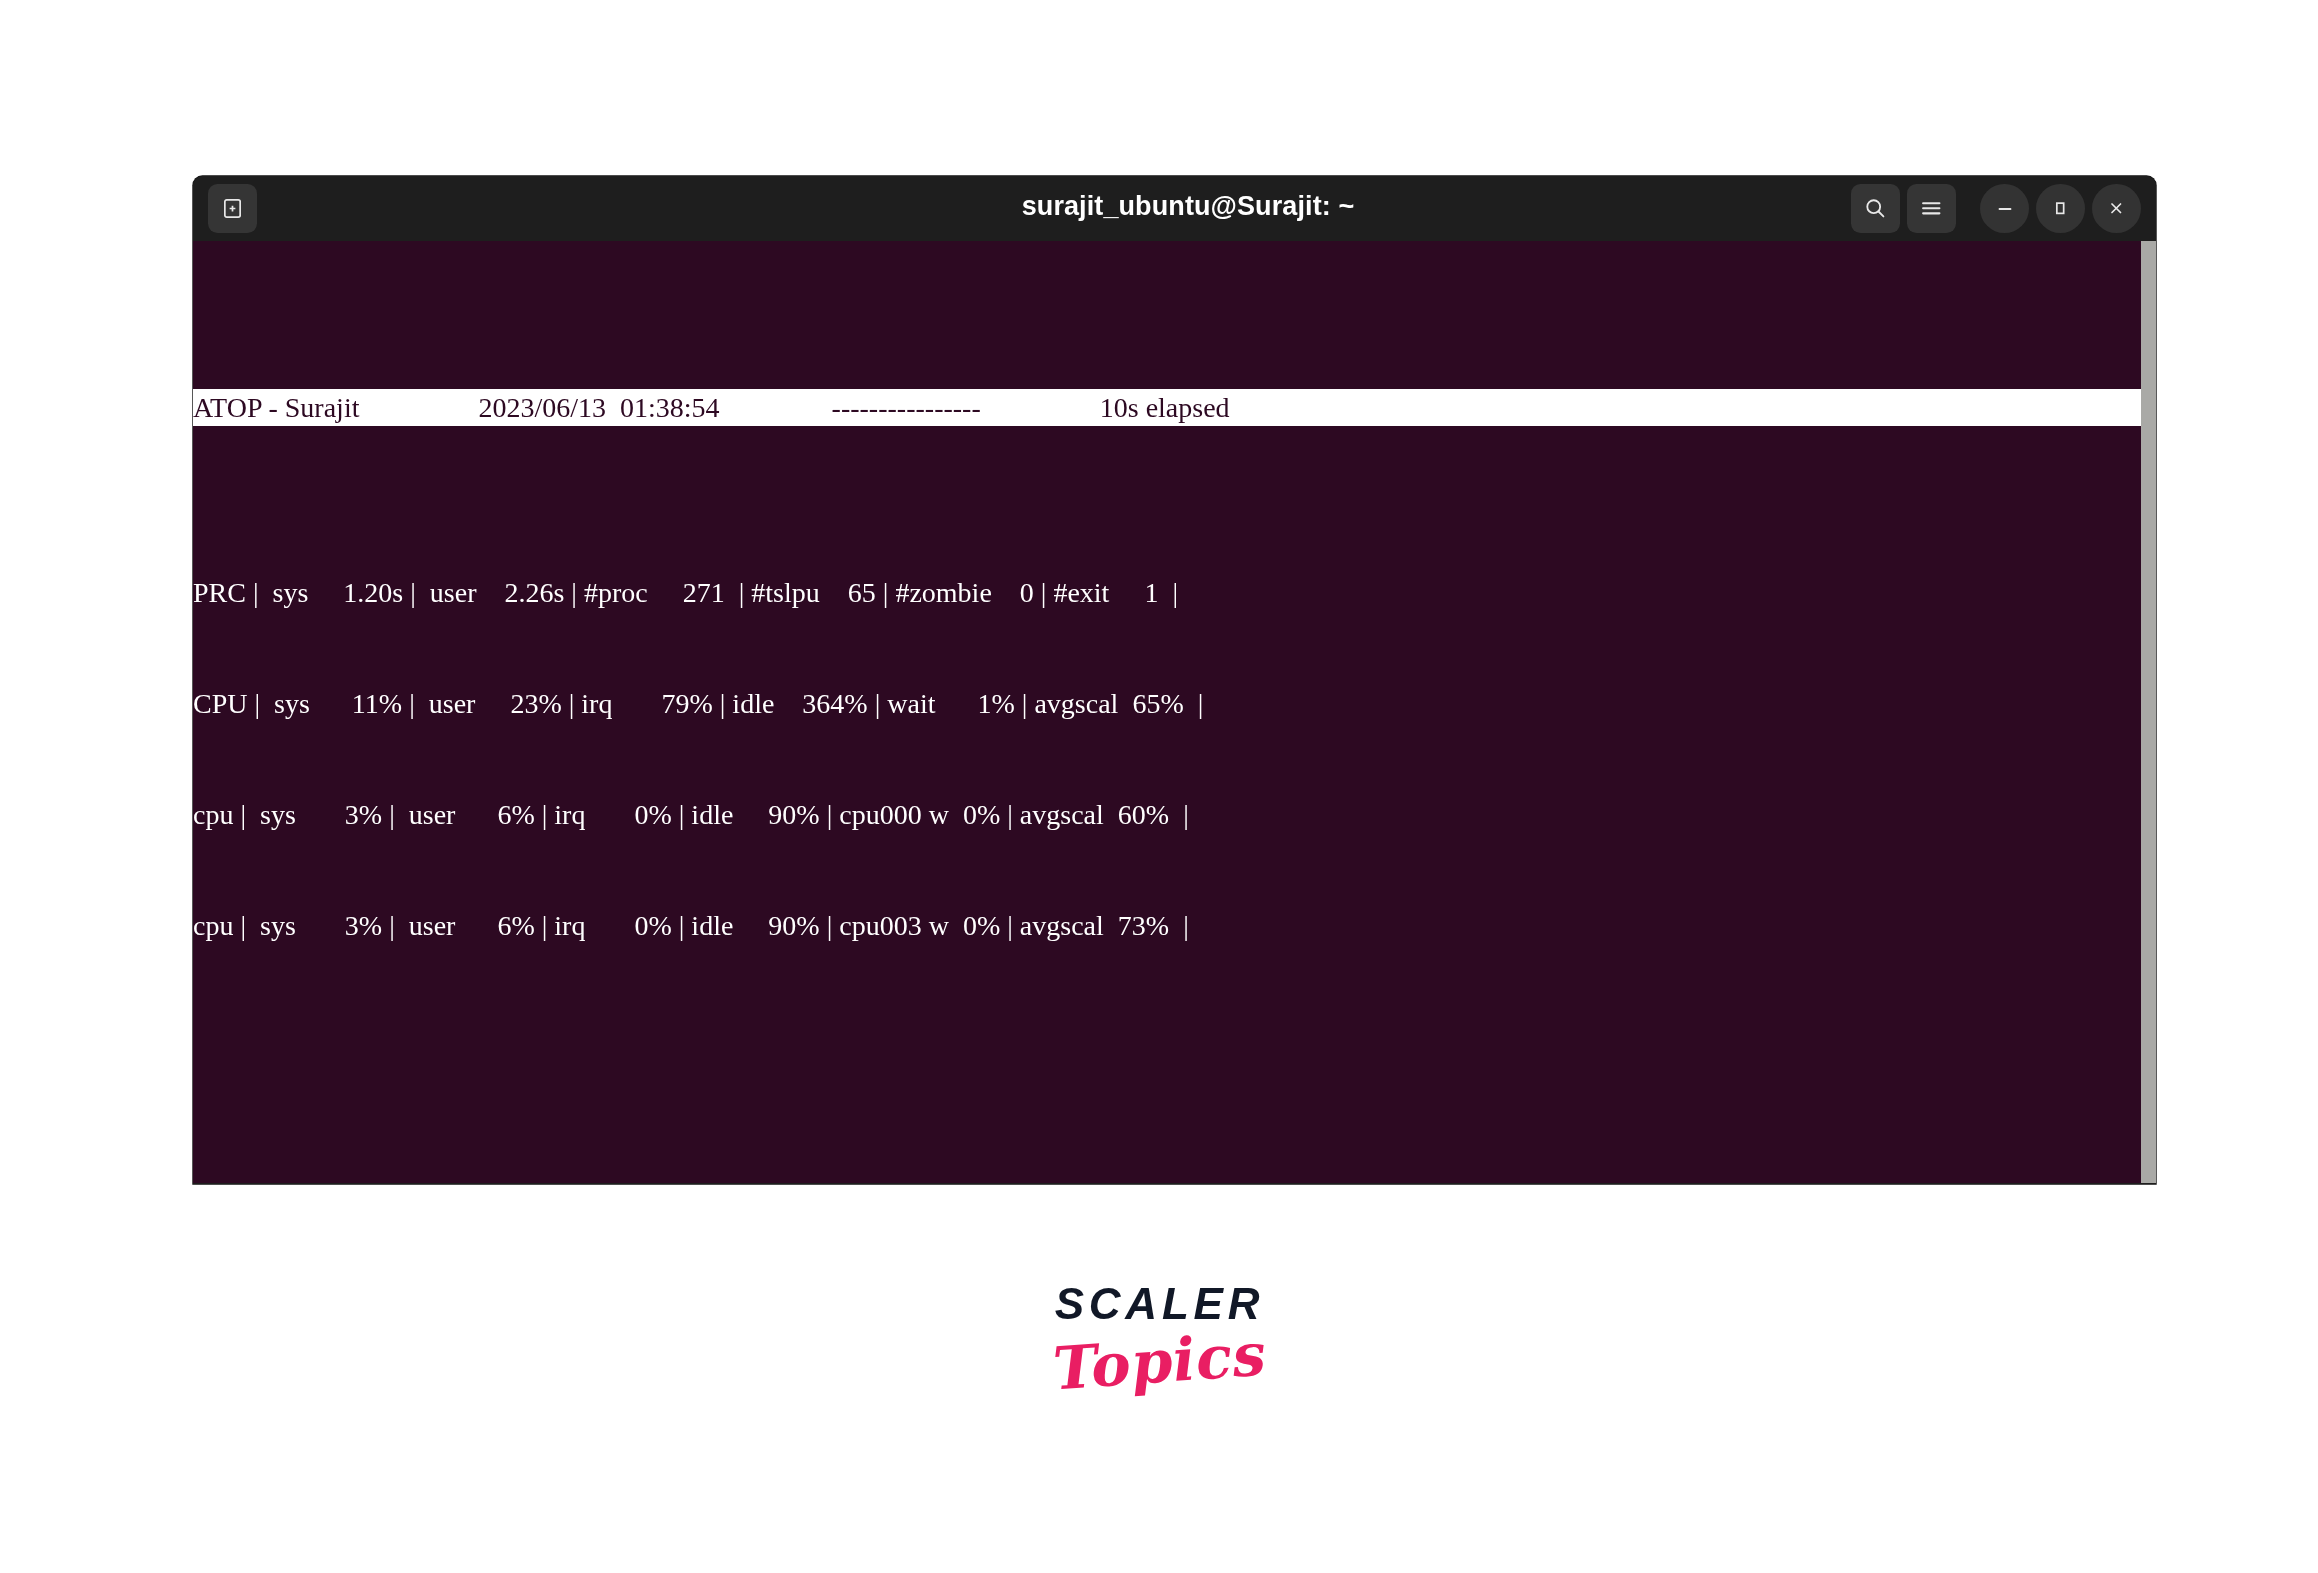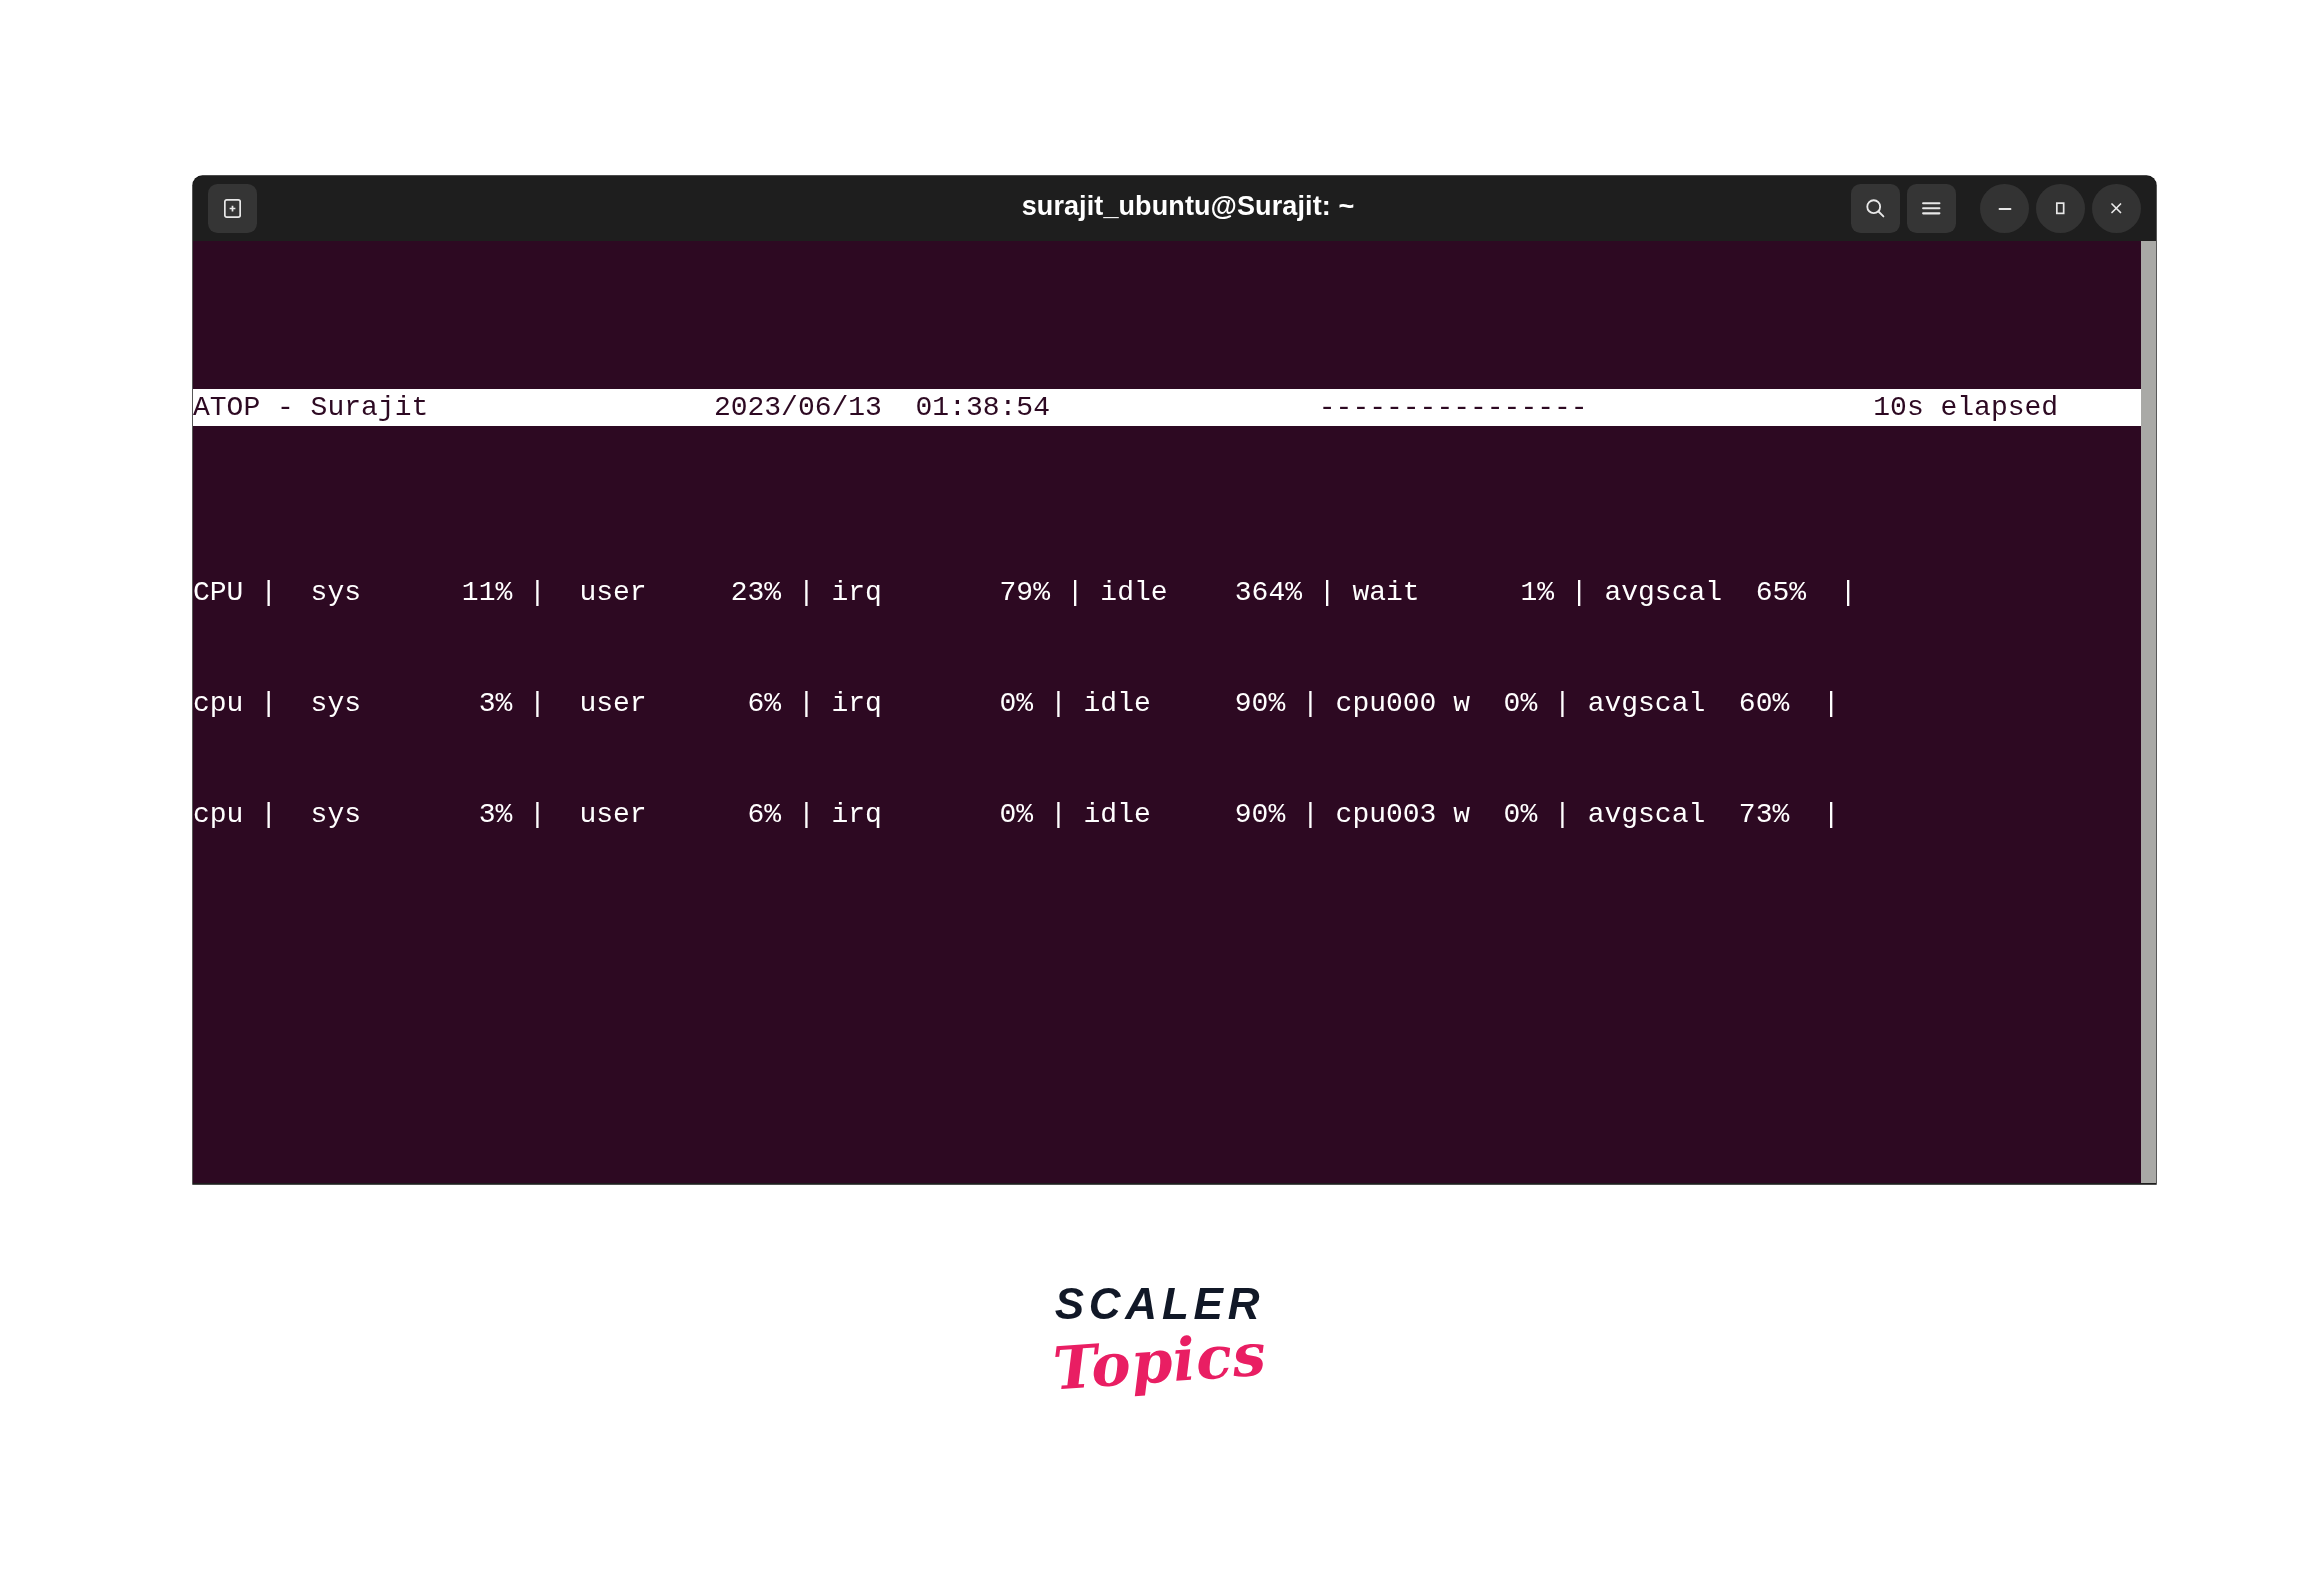--- a/index.html
+++ b/index.html
@@ -45,21 +45,21 @@
     position:relative;
     height:942px;background:#2d0922;
     padding:0;overflow:hidden;
   }
   .scrollbar{
     position:absolute;right:0;top:0;width:15px;height:100%;
     background:#a9a9a6;
   }
   .screen{
     position:absolute;left:0;top:0;right:15px;bottom:0;
-    font-family:Liberation Mono, monospace;
+    font-family:Liberation Serif, serif;
     font-size:28px;line-height:37px;
     color:#ffffff;
     white-space:pre;
     letter-spacing:0px;
   }
   .line{height:37px;}
   .inv{background:#ffffff;color:#2d0922;display:block;}
 
   
   .logo{
@@ -134,20 +134,21 @@
       </div>
     </div>
 
     <div class="term">
       <div class="screen">
 
         
         <div class="line inv">ATOP - Surajit                 2023/06/13  01:38:54                ----------------                 10s elapsed</div>
 
         
+        <div class="line">PRC |  sys     1.20s |  user    2.26s | #proc     271  | #tslpu    65 | #zombie    0 | #exit     1  |</div>
         <div class="line">CPU |  sys      11% |  user     23% | irq       79% | idle    364% | wait      1% | avgscal  65%  |</div>
         <div class="line">cpu |  sys       3% |  user      6% | irq       0% | idle     90% | cpu000 w  0% | avgscal  60%  |</div>
         <div class="line">cpu |  sys       3% |  user      6% | irq       0% | idle     90% | cpu003 w  0% | avgscal  73%  |</div>
         
         
         
         
         
         
         

